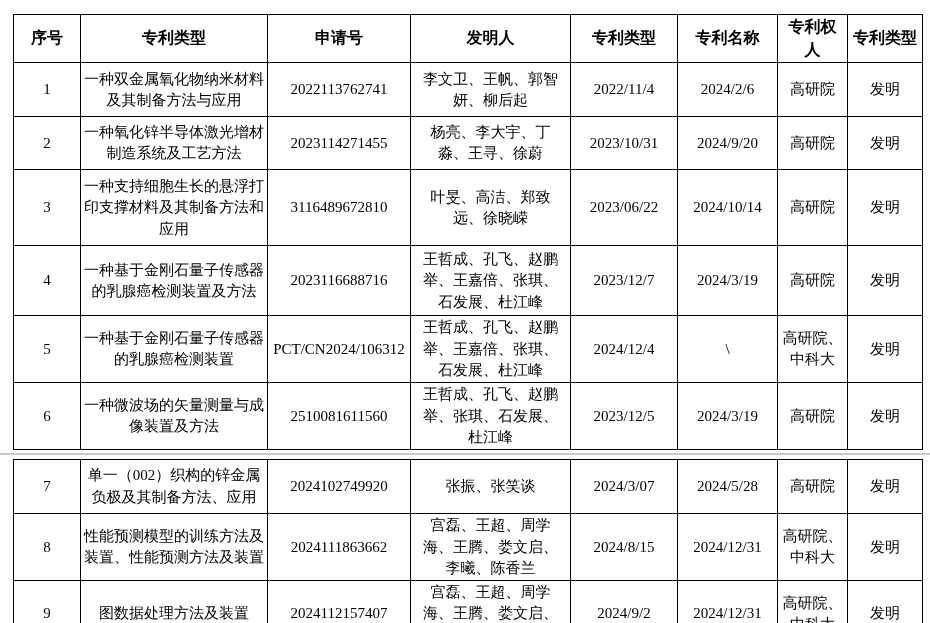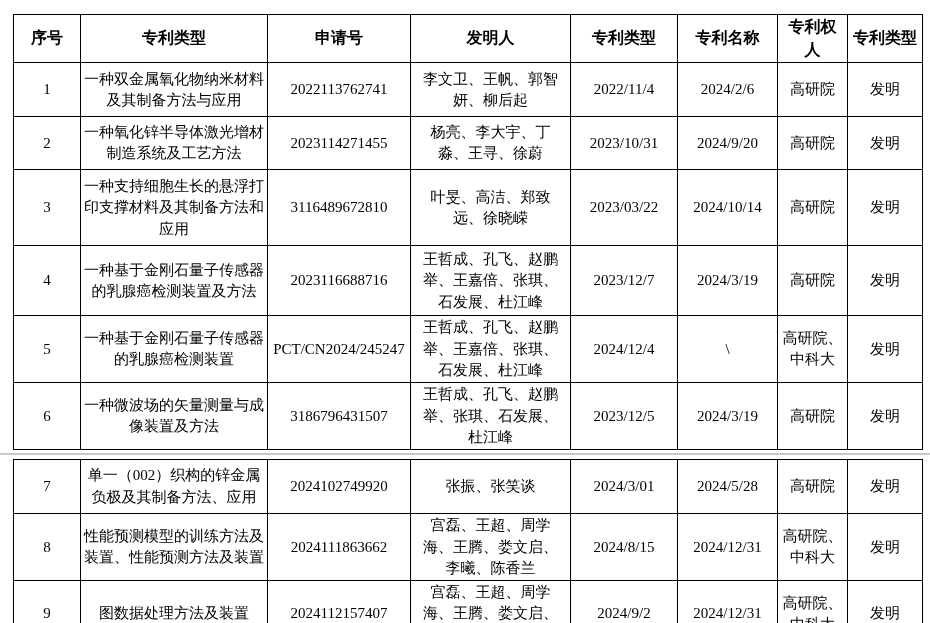--- a/index.html
+++ b/index.html
@@ -114,21 +114,21 @@
       <td>发明</td>
     </tr>
     <tr style="height:76px">
       <td>3</td>
       <td>一种支持细胞生长的悬浮打
 印支撑材料及其制备方法和
 应用</td>
       <td>3116489672810</td>
       <td>叶旻、高洁、郑致
 远、徐晓嵘</td>
-      <td>2023/03/22</td>
+      <td>2023/06/22</td>
       <td>2024/10/14</td>
       <td>高研院</td>
       <td>发明</td>
     </tr>
     <tr style="height:70px">
       <td>4</td>
       <td>一种基于金刚石量子传感器
 的乳腺癌检测装置及方法</td>
       <td>2023116688716</td>
       <td>王哲成、孔飞、赵鹏
@@ -136,35 +136,35 @@
 石发展、杜江峰</td>
       <td>2023/12/7</td>
       <td>2024/3/19</td>
       <td>高研院</td>
       <td>发明</td>
     </tr>
     <tr style="height:66px">
       <td>5</td>
       <td>一种基于金刚石量子传感器
 的乳腺癌检测装置</td>
-      <td>PCT/CN2024/245247</td>
+      <td>PCT/CN2024/106312</td>
       <td>王哲成、孔飞、赵鹏
 举、王嘉倍、张琪、
 石发展、杜江峰</td>
       <td>2024/12/4</td>
       <td>\</td>
       <td>高研院、
 中科大</td>
       <td>发明</td>
     </tr>
     <tr style="height:53px">
       <td>6</td>
       <td>一种微波场的矢量测量与成
 像装置及方法</td>
-      <td>3186796431507</td>
+      <td>2510081611560</td>
       <td>王哲成、孔飞、赵鹏
 举、张琪、石发展、
 杜江峰</td>
       <td>2023/12/5</td>
       <td>2024/3/19</td>
       <td>高研院</td>
       <td>发明</td>
     </tr>
   </tbody>
     </table>
@@ -184,21 +184,21 @@
         <col class="c-pat">
         <col class="c-typ">
     </colgroup>
     <tbody>
         <tr style="height:54px">
       <td>7</td>
       <td>单一（002）织构的锌金属
 负极及其制备方法、应用</td>
       <td>2024102749920</td>
       <td>张振、张笑谈</td>
-      <td>2024/3/01</td>
+      <td>2024/3/07</td>
       <td>2024/5/28</td>
       <td>高研院</td>
       <td>发明</td>
     </tr>
     <tr style="height:66px">
       <td>8</td>
       <td>性能预测模型的训练方法及
 装置、性能预测方法及装置</td>
       <td>2024111863662</td>
       <td>宫磊、王超、周学

